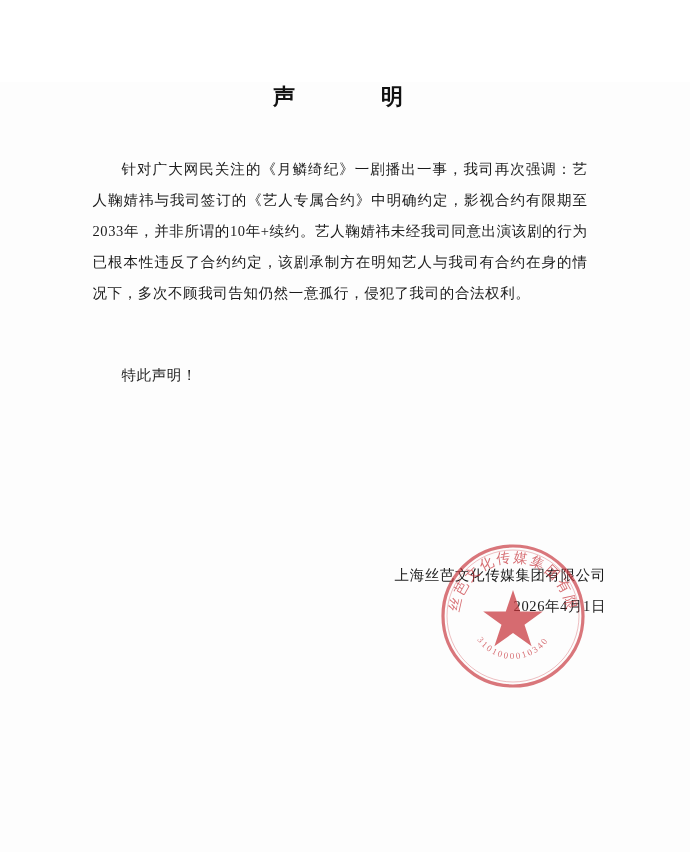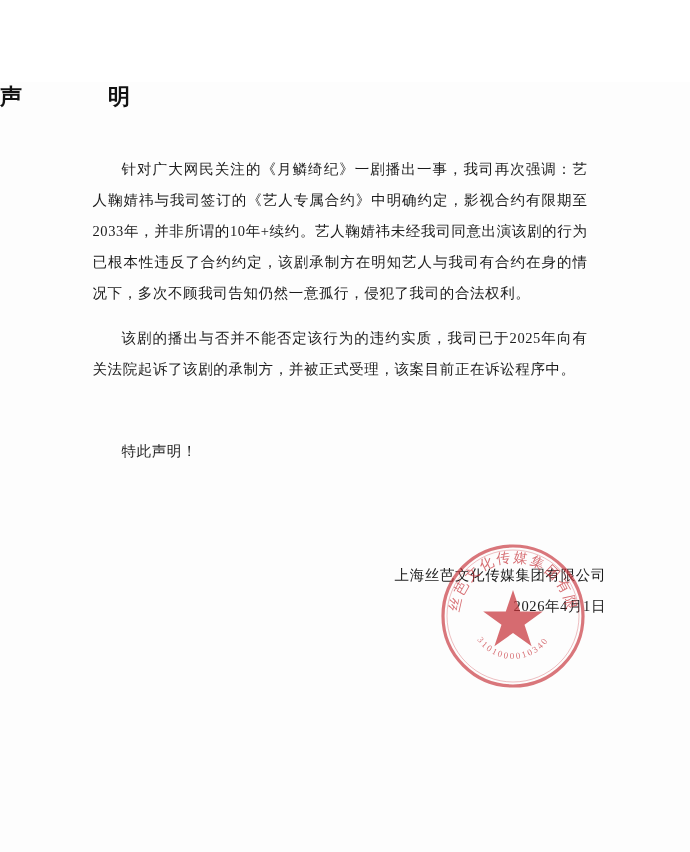--- a/index.html
+++ b/index.html
@@ -16,21 +16,21 @@
     overflow: hidden;
   }
   .page {
     position: relative;
     width: 690px;
     height: 852px;
     background: #fdfdfd;
     box-sizing: border-box;
   }
   .doc-title {
-    text-align: left;
+    text-align: center;
     font-size: 22px;
     font-weight: bold;
     letter-spacing: 14px;
     margin-top: 82px;
     color: #111111;
     font-family: "Liberation Serif", "DejaVu Serif", serif;
   }
   .body-text {
     margin: 0 auto;
     width: 505px;
@@ -91,21 +91,20 @@
 </style>
 </head>
 <body>
 
 <div class="page">
 
   <div class="doc-title">声　　明</div>
 
   <div class="body-text">
     <p class="para">针对广大网民关注的《月鳞绮纪》一剧播出一事，我司再次强调：艺人鞠婧祎与我司签订的《艺人专属合约》中明确约定，影视合约有限期至2033年，并非所谓的10年+续约。艺人鞠婧祎未经我司同意出演该剧的行为已根本性违反了合约约定，该剧承制方在明知艺人与我司有合约在身的情况下，多次不顾我司告知仍然一意孤行，侵犯了我司的合法权利。</p>
-    <p class="para second">该剧的播出与否并不能否定该行为的违约实质，我司已于2025年向有关法院起诉了该剧的承制方，并被正式受理，该案目前正在诉讼程序中。</p>
     <div class="closing">特此声明！</div>
   </div>
 
   <div class="signature-block">
     <div class="sig-line">上海丝芭文化传媒集团有限公司</div>
     <div class="sig-line">2026年4月1日</div>
   </div>
 
   <div class="seal">
     <svg width="152" height="152" viewBox="0 0 152 152" xmlns="http://www.w3.org/2000/svg">

